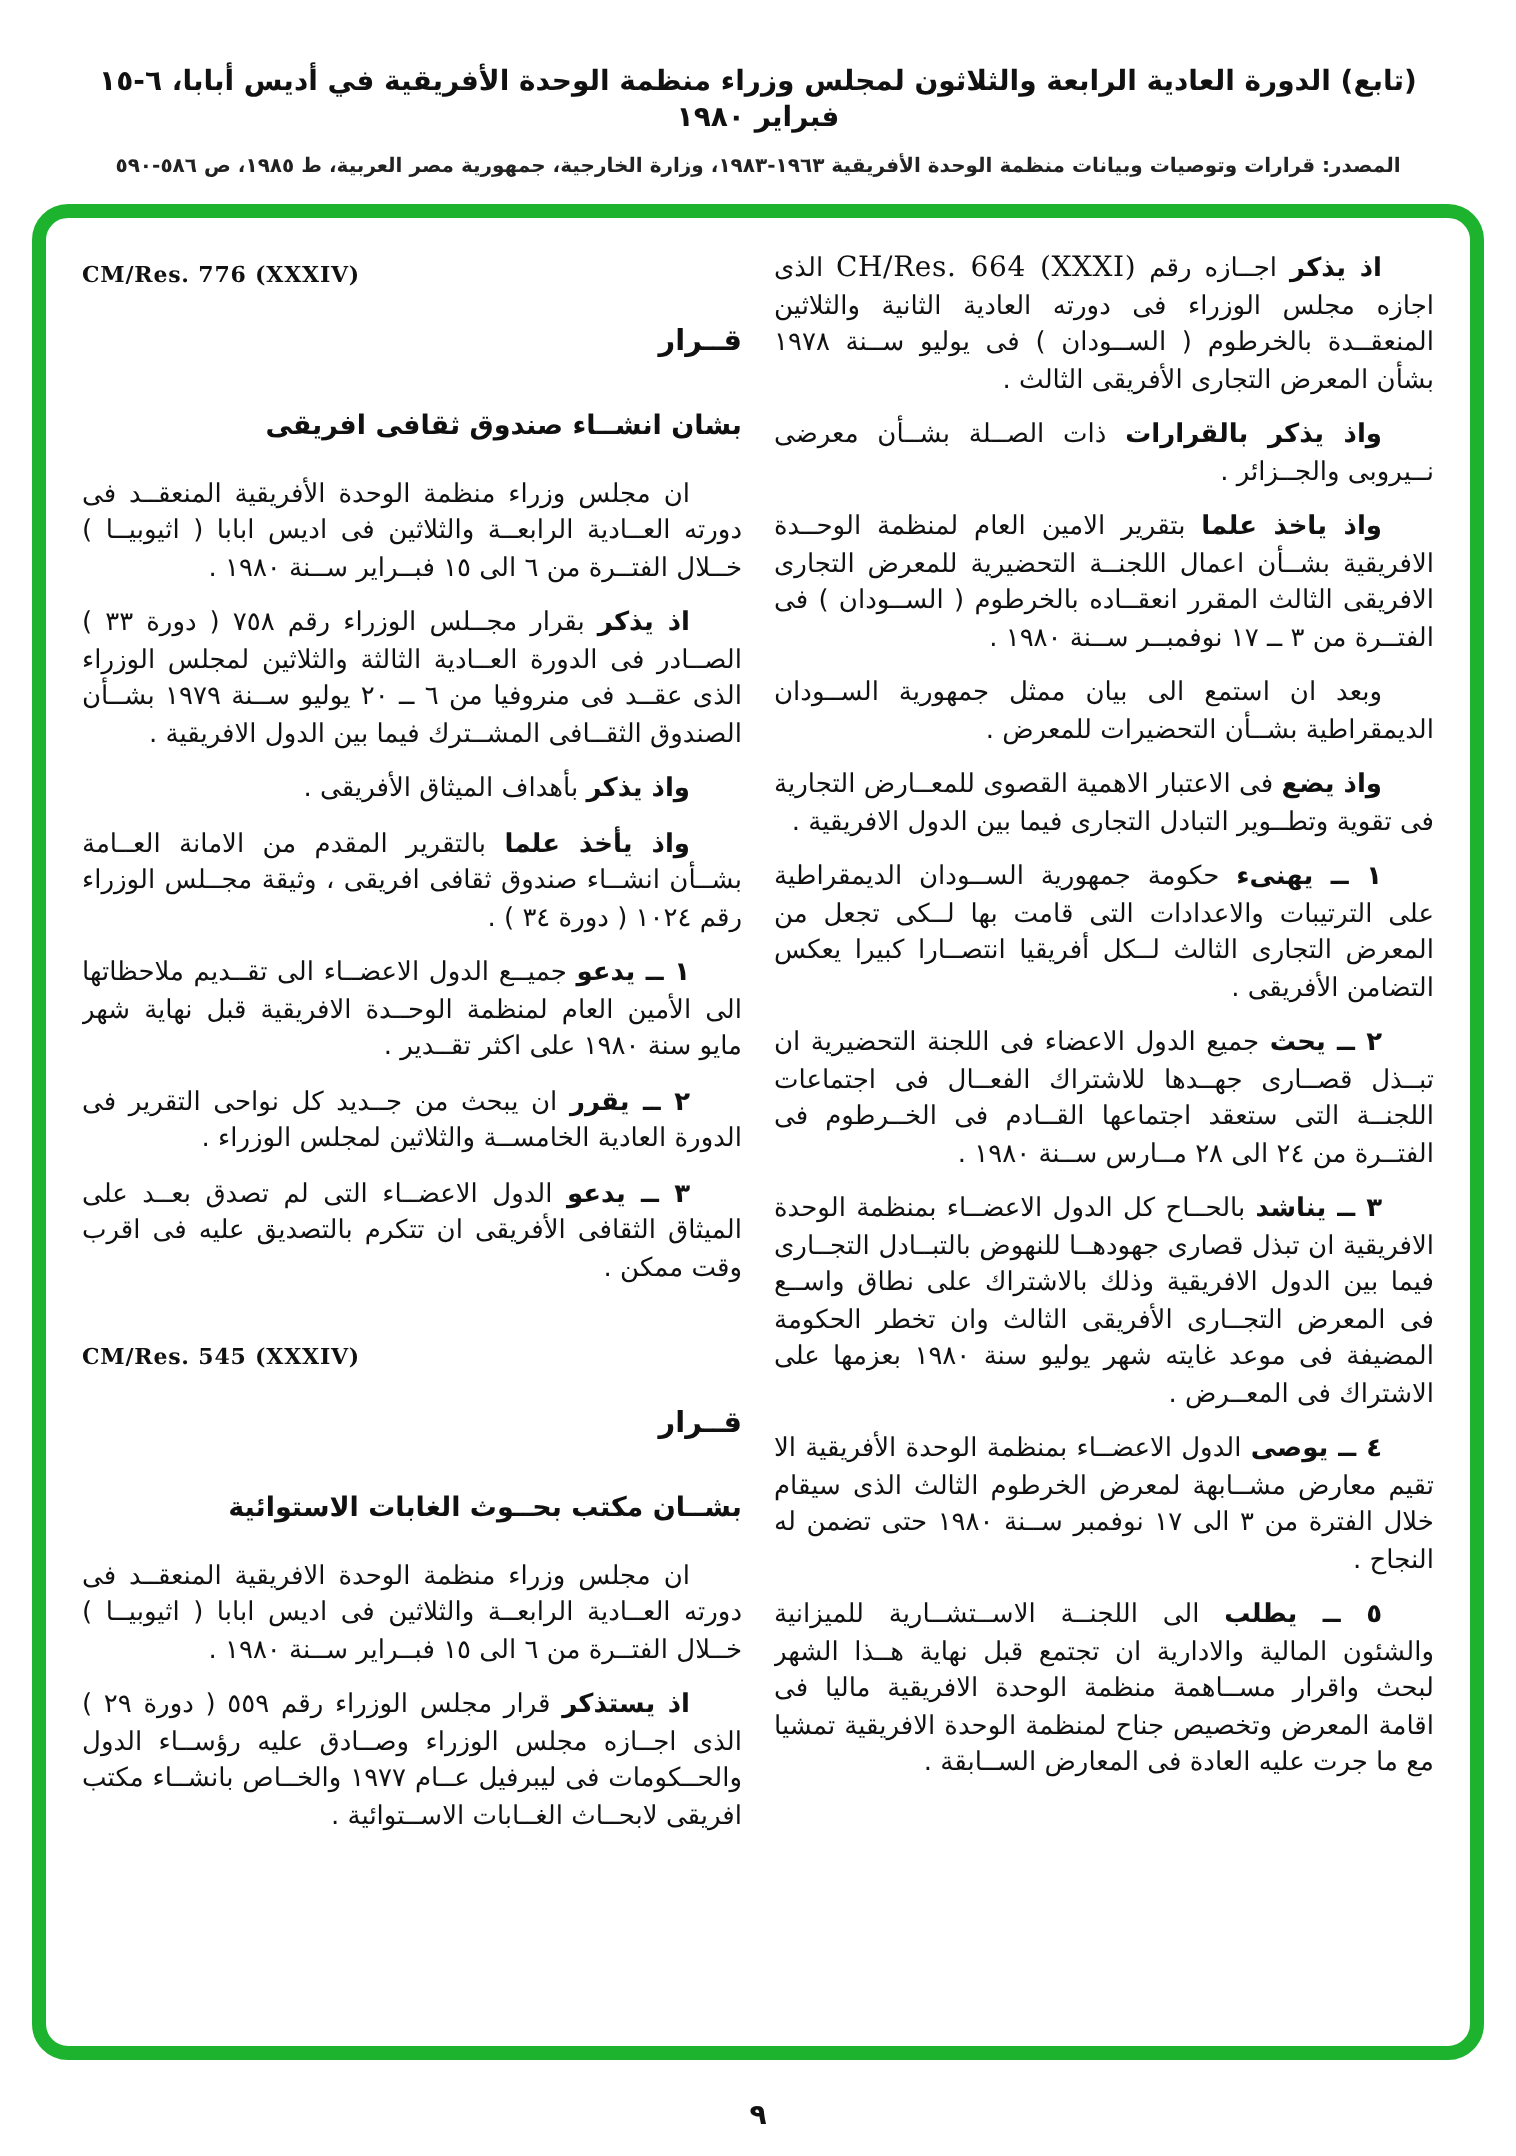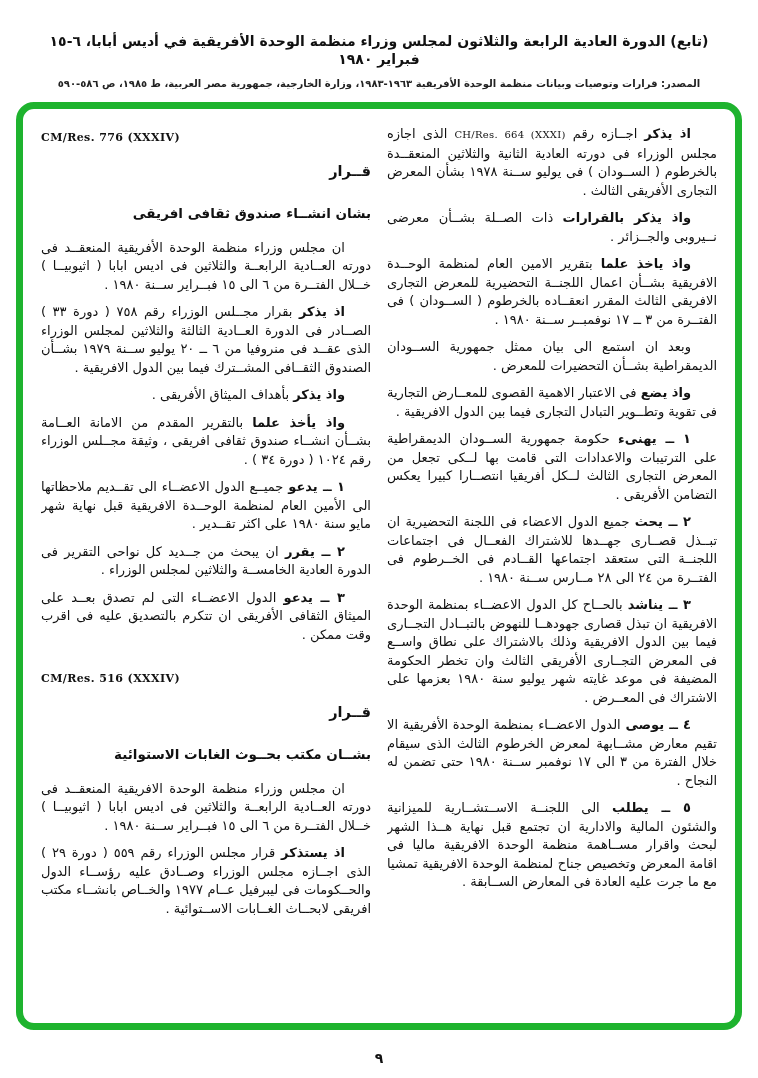--- a/index.html
+++ b/index.html
@@ -28,21 +28,21 @@
     display:flex;flex-direction:row;gap:16px;height:100%;overflow:hidden;
   }
   .col{
     flex:1 1 0;min-width:0;font-size:13px;line-height:18.5px;
     text-align:justify;overflow:hidden;
   }
   .para{margin:0 0 9px 0;text-indent:26px;}
   .para .lead{font-weight:bold;margin-top:36px;}
   .code-inline{
     direction:ltr;unicode-bidi:embed;
-    font-family:"DejaVu Serif",serif;font-size:10px;letter-spacing:0.3px;
+    font-family:"DejaVu Serif",serif;font-size:14px;letter-spacing:0.3px;
   }
   
   .res-code{
     direction:ltr;text-align:left;font-family:"DejaVu Serif",serif;
     font-size:11px;font-weight:bold;letter-spacing:0.4px;
     margin:4px 0 14px 0;text-indent:0;
   }
   .res-title{
     text-align:right;font-weight:bold;font-size:14.5px;
     margin:0 0 24px 0;text-indent:0;
@@ -88,21 +88,21 @@
       <div class="res-subject">بشان انشــاء صندوق ثقافى افريقى</div>
       <p class="para"><span class="lead"></span><span>ان مجلس وزراء منظمة الوحدة الأفريقية المنعقــد فى دورته العــادية الرابعــة والثلاثين فى اديس ابابا ( اثيوبيــا ) خــلال الفتــرة من ٦ الى ١٥ فبــراير ســنة ١٩٨٠ .</span></p>
       <p class="para"><span class="lead">اذ يذكر</span><span> بقرار مجــلس الوزراء رقم ٧٥٨ ( دورة ٣٣ ) الصــادر فى الدورة العــادية الثالثة والثلاثين لمجلس الوزراء الذى عقــد فى منروفيا من ٦ ــ ٢٠ يوليو ســنة ١٩٧٩ بشــأن الصندوق الثقــافى المشــترك فيما بين الدول الافريقية .</span></p>
       <p class="para"><span class="lead">واذ يذكر</span><span> بأهداف الميثاق الأفريقى .</span></p>
       <p class="para"><span class="lead">واذ يأخذ علما</span><span> بالتقرير المقدم من الامانة العــامة بشــأن انشــاء صندوق ثقافى افريقى ، وثيقة مجــلس الوزراء رقم ١٠٢٤ ( دورة ٣٤ ) .</span></p>
       <p class="para"><span class="lead">١ ــ يدعو</span><span> جميــع الدول الاعضــاء الى تقــديم ملاحظاتها الى الأمين العام لمنظمة الوحــدة الافريقية قبل نهاية شهر مايو سنة ١٩٨٠ على اكثر تقــدير .</span></p>
       <p class="para"><span class="lead">٢ ــ يقرر</span><span> ان يبحث من جــديد كل نواحى التقرير فى الدورة العادية الخامســة والثلاثين لمجلس الوزراء .</span></p>
       <p class="para"><span class="lead">٣ ــ يدعو</span><span> الدول الاعضــاء التى لم تصدق بعــد على الميثاق الثقافى الأفريقى ان تتكرم بالتصديق عليه فى اقرب وقت ممكن .</span></p>
 
       <div class="res-block">
-        <div class="res-code">CM/Res. 516 (XXXIV)</div>
+        <div class="res-code">CM/Res. 545 (XXXIV)</div>
         <div class="res-title">قــرار</div>
         <div class="res-subject">بشــان مكتب بحــوث الغابات الاستوائية</div>
         <p class="para"><span class="lead"></span><span>ان مجلس وزراء منظمة الوحدة الافريقية المنعقــد فى دورته العــادية الرابعــة والثلاثين فى اديس ابابا ( اثيوبيــا ) خــلال الفتــرة من ٦ الى ١٥ فبــراير ســنة ١٩٨٠ .</span></p>
         <p class="para"><span class="lead">اذ يستذكر</span><span> قرار مجلس الوزراء رقم ٥٥٩ ( دورة ٢٩ ) الذى اجــازه مجلس الوزراء وصــادق عليه رؤســاء الدول والحــكومات فى ليبرفيل عــام ١٩٧٧ والخــاص بانشــاء مكتب افريقى لابحــاث الغــابات الاســتوائية .</span></p>
       </div>
     </div>
 
   </div>
 </div>
 

